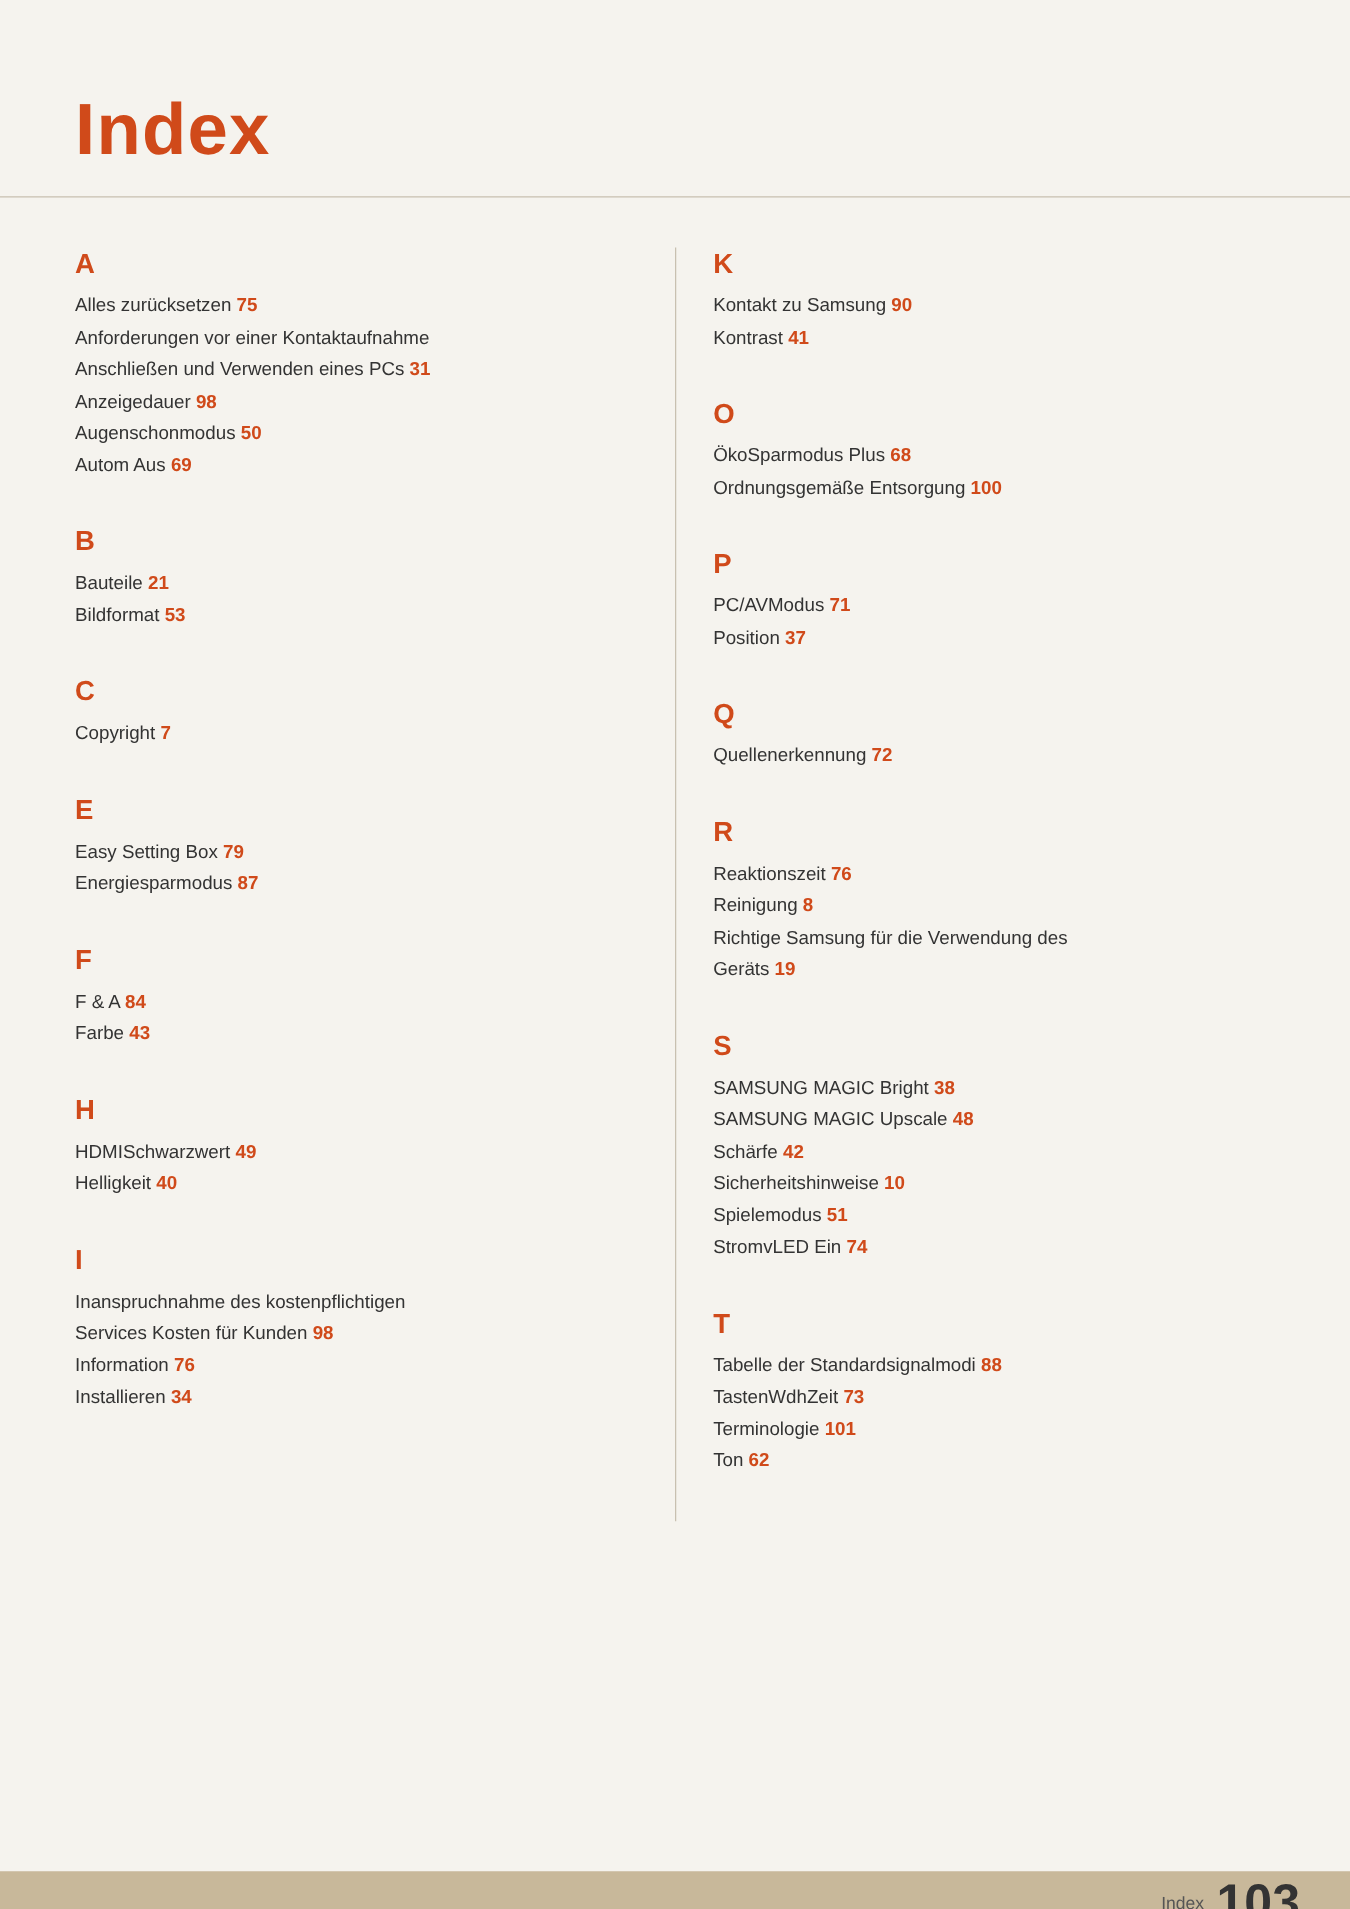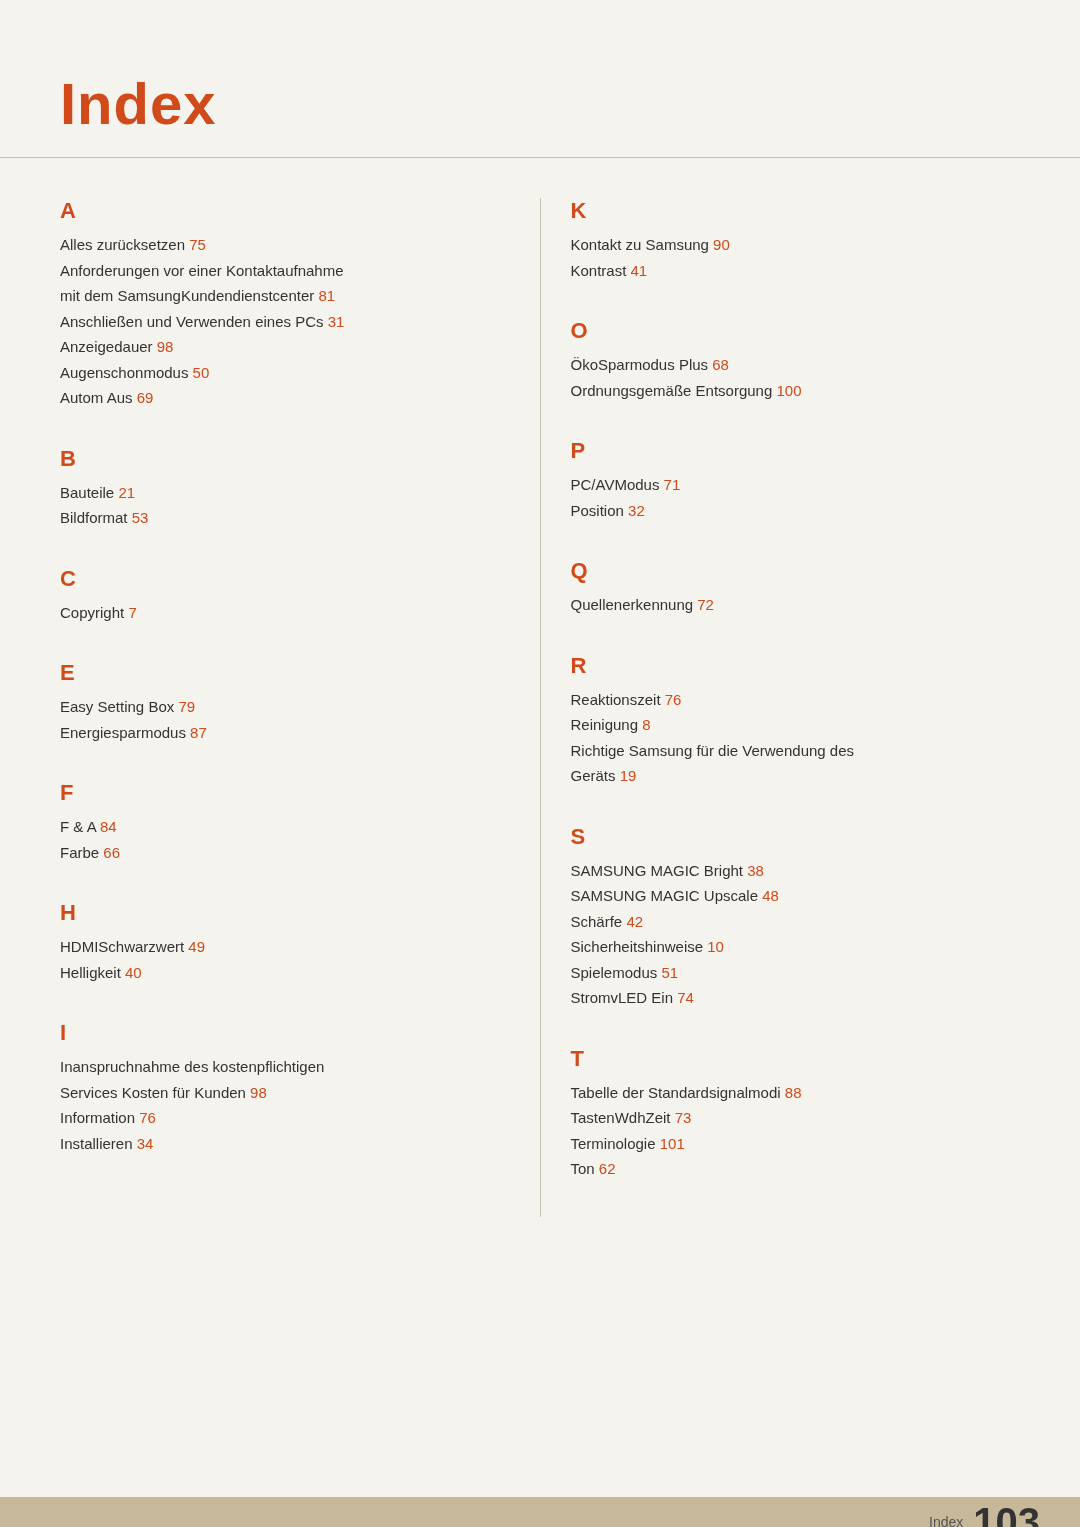--- a/index.html
+++ b/index.html
@@ -56,21 +56,21 @@
     }
 
     .index-entry {
       font-size: 15px;
       color: #333;
       line-height: 1.7;
     }
 
     .index-entry .page-num {
       color: #d04a1a;
-      font-weight: normal;
+      font-weight: bold;
     }
 
     .footer {
       position: absolute;
       bottom: 0;
       left: 0;
       right: 0;
       height: 50px;
       background-color: #c8b89a;
       display: flex;
@@ -105,21 +105,20 @@
   </div>
 
   <div class="content">
 
     <div class="column" id="left-col">
         <div class="section">
           <div class="section-letter">A</div>
           <div class="index-entry">Alles zurücksetzen <span class="page-num">75</span></div>
           <div class="index-entry">
             <span class="entry-line">Anforderungen vor einer Kontaktaufnahme</span>
-            <span class="entry-line">  mit dem SamsungKundendienstcenter <span class="page-num">81</span></span>
           </div>
           <div class="index-entry">Anschließen und Verwenden eines PCs <span class="page-num">31</span></div>
           <div class="index-entry">Anzeigedauer <span class="page-num">98</span></div>
           <div class="index-entry">Augenschonmodus <span class="page-num">50</span></div>
           <div class="index-entry">Autom Aus <span class="page-num">69</span></div>
         </div>
         <div class="section">
           <div class="section-letter">B</div>
           <div class="index-entry">Bauteile <span class="page-num">21</span></div>
           <div class="index-entry">Bildformat <span class="page-num">53</span></div>
@@ -129,21 +128,21 @@
           <div class="index-entry">Copyright <span class="page-num">7</span></div>
         </div>
         <div class="section">
           <div class="section-letter">E</div>
           <div class="index-entry">Easy Setting Box <span class="page-num">79</span></div>
           <div class="index-entry">Energiesparmodus <span class="page-num">87</span></div>
         </div>
         <div class="section">
           <div class="section-letter">F</div>
           <div class="index-entry">F &amp; A <span class="page-num">84</span></div>
-          <div class="index-entry">Farbe <span class="page-num">66</span></div>
+          <div class="index-entry">Farbe <span class="page-num">43</span></div>
         </div>
         <div class="section">
           <div class="section-letter">H</div>
           <div class="index-entry">HDMISchwarzwert <span class="page-num">49</span></div>
           <div class="index-entry">Helligkeit <span class="page-num">40</span></div>
         </div>
         <div class="section">
           <div class="section-letter">I</div>
           <div class="index-entry">
             <span class="entry-line">Inanspruchnahme des kostenpflichtigen</span>
@@ -163,21 +162,21 @@
           <div class="index-entry">Kontrast <span class="page-num">41</span></div>
         </div>
         <div class="section">
           <div class="section-letter">O</div>
           <div class="index-entry">ÖkoSparmodus Plus <span class="page-num">68</span></div>
           <div class="index-entry">Ordnungsgemäße Entsorgung <span class="page-num">100</span></div>
         </div>
         <div class="section">
           <div class="section-letter">P</div>
           <div class="index-entry">PC/AVModus <span class="page-num">71</span></div>
-          <div class="index-entry">Position <span class="page-num">32</span></div>
+          <div class="index-entry">Position <span class="page-num">37</span></div>
         </div>
         <div class="section">
           <div class="section-letter">Q</div>
           <div class="index-entry">Quellenerkennung <span class="page-num">72</span></div>
         </div>
         <div class="section">
           <div class="section-letter">R</div>
           <div class="index-entry">Reaktionszeit <span class="page-num">76</span></div>
           <div class="index-entry">Reinigung <span class="page-num">8</span></div>
           <div class="index-entry">

